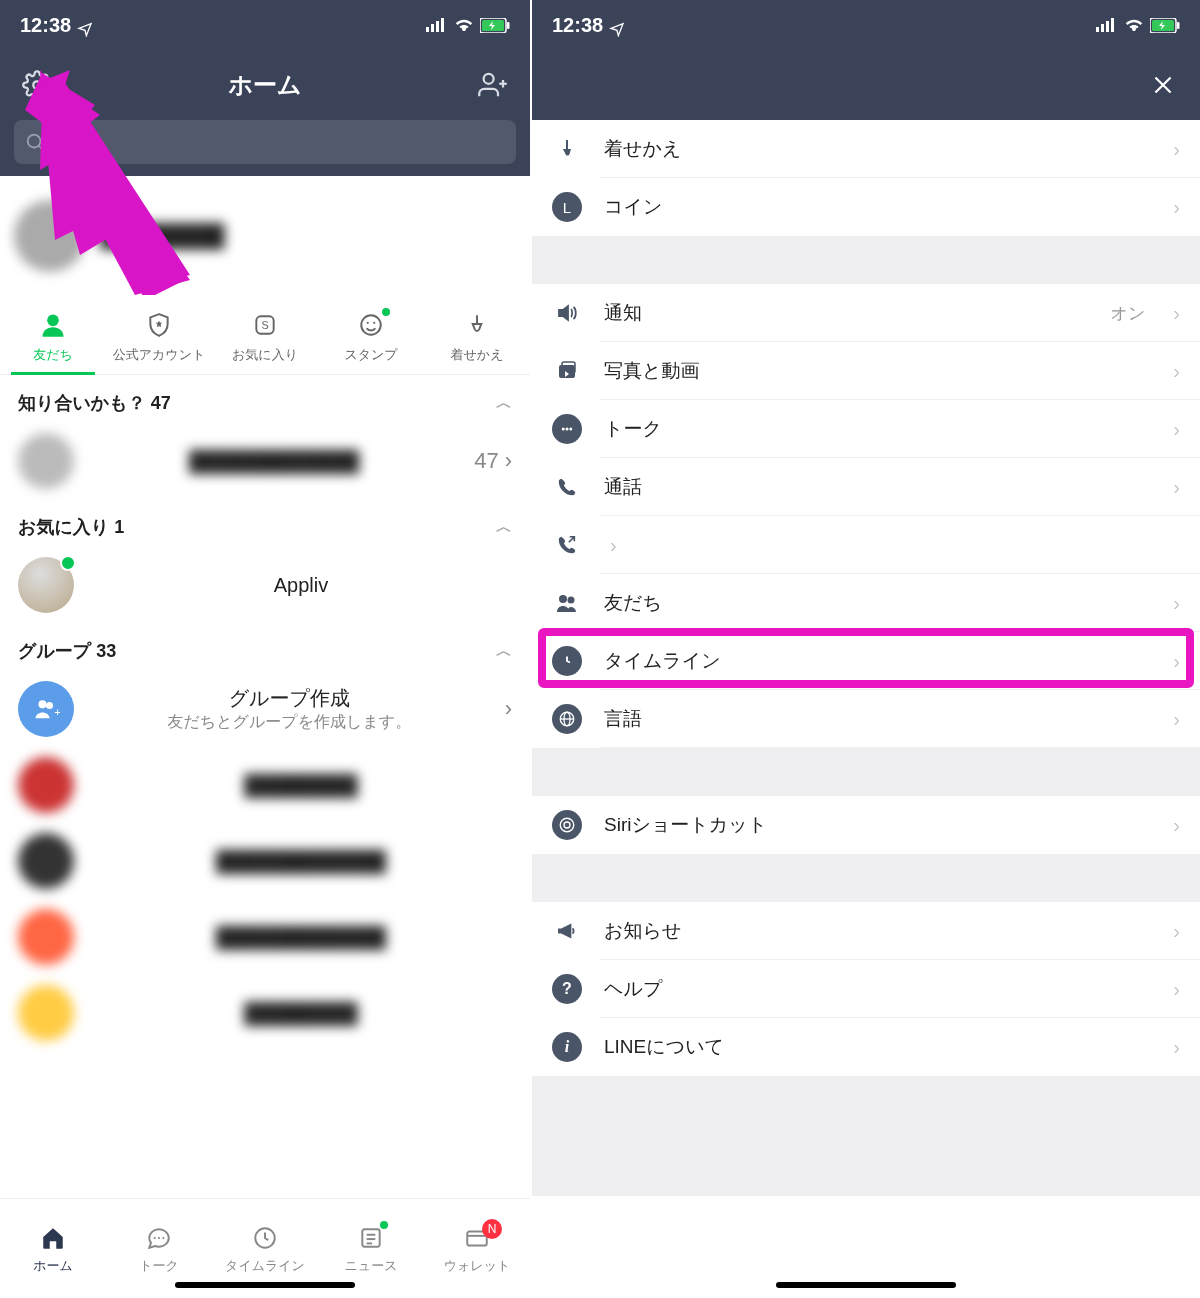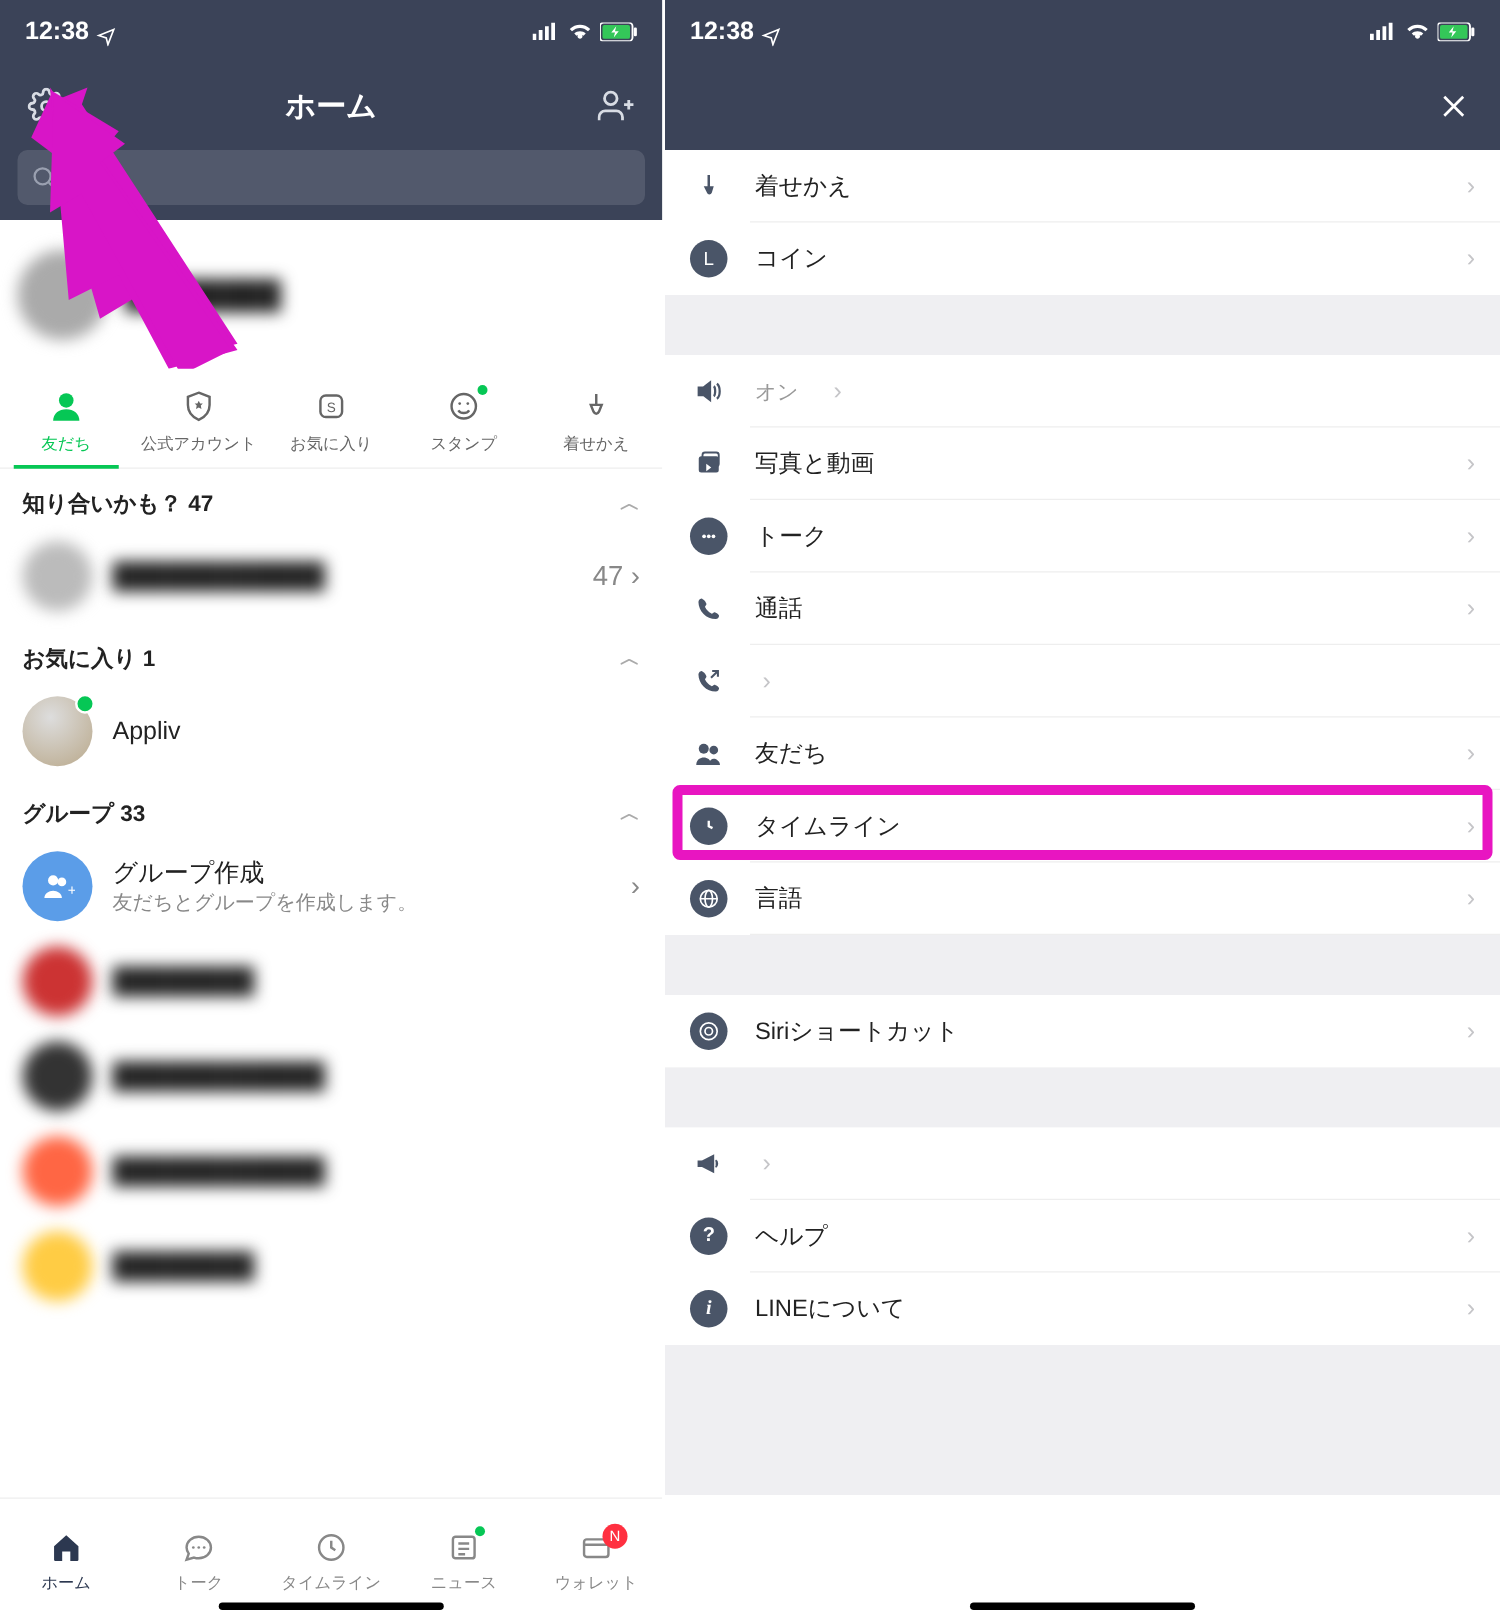--- a/index.html
+++ b/index.html
@@ -23,21 +23,21 @@
 .tab.active { color: #06c755; }
 .tab.active::after { content: ""; position: absolute; bottom: -1px; left: 10%; width: 80%; height: 3px; background: #06c755; }
 .tab .tab-ico { height: 30px; display: flex; align-items: center; justify-content: center; position: relative; }
 .dot-green { width: 8px; height: 8px; background: #06c755; border-radius: 50%; position: absolute; top: -2px; right: -6px; }
 
 .section-header { display: flex; justify-content: space-between; align-items: center; padding: 16px 18px 8px 18px; font-size: 18px; font-weight: 600; color: #222; }
 .chev-down { color: #aaa; font-size: 16px; }
 .list-row { display: flex; align-items: center; padding: 10px 18px; gap: 16px; }
 .list-avatar { width: 56px; height: 56px; border-radius: 50%; background: #bbb; flex-shrink: 0; }
 .list-avatar.blur { filter: blur(6px); }
-.list-txt { flex: 1; }
+.list-txt { flex: 1; text-align: center; }
 .list-title { font-size: 20px; color: #222; }
 .list-sub { font-size: 16px; color: #888; }
 .list-title.blur, .list-sub.blur { filter: blur(6px); }
 .list-right { display: flex; align-items: center; gap: 6px; color: #888; font-size: 22px; }
 .avatar-group { background: #5b9de8; display: flex; align-items: center; justify-content: center; color: #fff; }
 .avatar-cat { background: radial-gradient(circle at 40% 30%, #ddd, #b9a88a); position: relative; }
 .avatar-cat::after { content:""; position:absolute; top:-2px; right:-2px; width:12px; height:12px; background:#06c755; border:2px solid #fff; border-radius:50%; }
 
 .bottom-nav { position: absolute; bottom: 0; left: 0; right: 0; height: 100px; background: #fff; border-top: 1px solid #eee; display: flex; }
 .bottom-item { flex: 1; display: flex; flex-direction: column; align-items: center; justify-content: center; font-size: 13px; color: #888; gap: 4px; position: relative; }
@@ -368,20 +368,21 @@
     </div>
     <div class="settings-gap"></div>
     <div class="settings-group" style="position:relative">
       <div class="settings-item">
         <div class="s-ico" style="background:none">
             <svg width="24" height="24" viewBox="0 0 24 24" fill="#4a5568">
               <path d="M4 9v6h4l5 4V5L8 9H4zM16 8c1.5 1 1.5 7 0 8M18.5 6c3 2 3 10 0 12" stroke="#4a5568" stroke-width="1.8" fill="none"></path>
               <path d="M4 9v6h4l5 4V5L8 9H4z" fill="#4a5568"></path>
             </svg>
           </div>
+        <div class="s-label">通知</div>
         <span class="s-value">オン</span>
         <span class="s-chev">›</span>
       </div>
       <div class="settings-item">
         <div class="s-ico" style="background:none">
             <svg width="24" height="24" viewBox="0 0 24 24" fill="#4a5568">
               <rect x="4" y="6" width="16" height="13" rx="2"></rect>
               <rect x="7" y="3" width="13" height="11" rx="2" fill="none" stroke="#4a5568" stroke-width="1.5"></rect>
               <path d="M10 12l4 3-4 3z" fill="#fff"></path>
             </svg>
@@ -465,20 +466,21 @@
       </div>
     </div>
     <div class="settings-gap"></div>
     <div class="settings-group">
       <div class="settings-item">
         <div class="s-ico" style="background:none">
             <svg width="22" height="22" viewBox="0 0 24 24" fill="#4a5568">
               <path d="M3 10v4l3 0 10 5V5L6 10H3zM18 9c2 1 2 5 0 6" stroke="#4a5568" stroke-width="1.5" fill="#4a5568"></path>
             </svg>
           </div>
+        <div class="s-label">お知らせ</div>
         <span class="s-chev">›</span>
       </div>
       <div class="settings-item">
         <div class="s-ico" style="font-size:16px;font-weight:bold">?</div>
         <div class="s-label">ヘルプ</div>
         <span class="s-chev">›</span>
       </div>
       <div class="settings-item">
         <div class="s-ico" style="font-style:italic;font-family:serif;font-size:16px;font-weight:bold">i</div>
         <div class="s-label">LINEについて</div>

